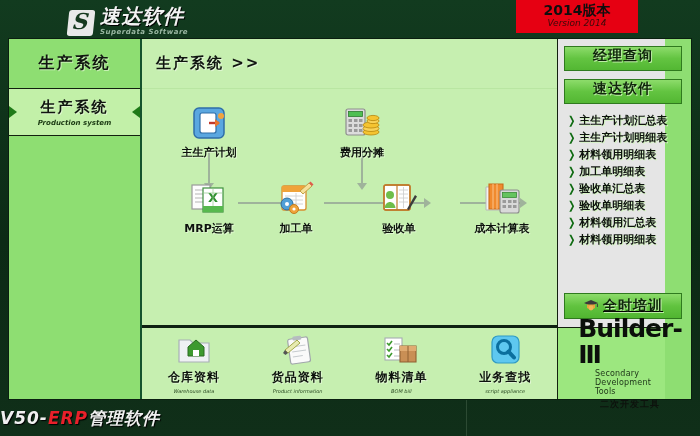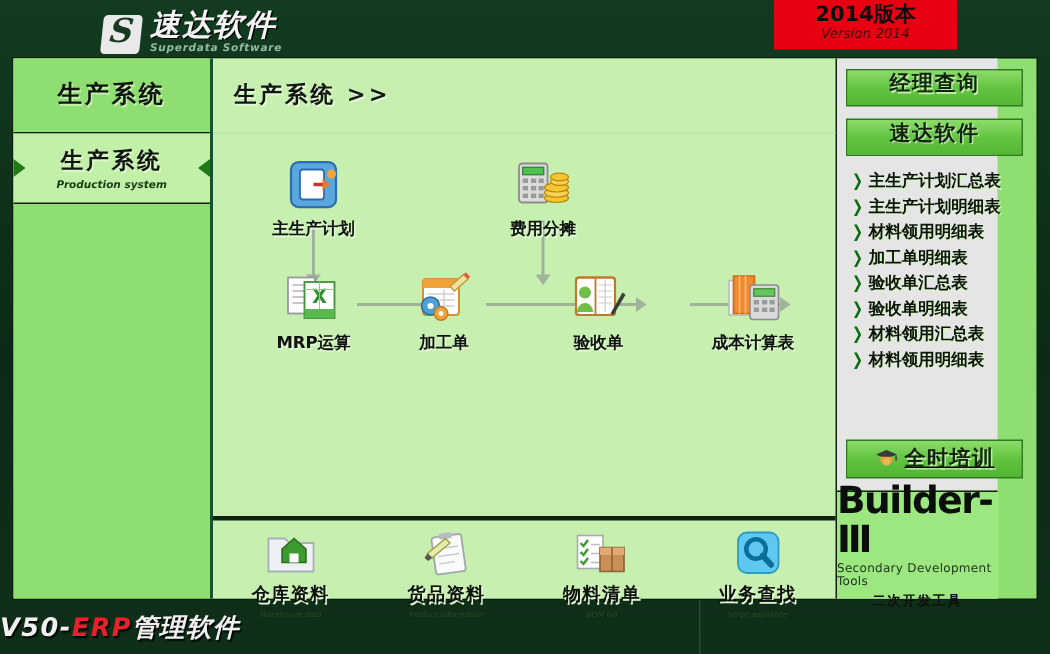--- a/index.html
+++ b/index.html
@@ -88,21 +88,21 @@
   .center-title {
     height:50px; display:flex; align-items:center; padding-left:14px;
     border-bottom:1px solid #b9e6a2;
   }
   .center-title span {
     font:bold 15px "DejaVu Sans",sans-serif; color:#101510; letter-spacing:2px;
     text-shadow:1px 1px 0 #e2f8d6;
   }
   .flow { position:relative; flex:1; }
   .bottom-strip {
-    height:55px; border-top:3px solid #0e2112; display:flex;
+    height:74px; border-top:3px solid #0e2112; display:flex;
     align-items:flex-start; justify-content:space-around; padding-top:6px;
   }
 
   
   .node { position:absolute; width:84px; text-align:center; }
   .node .lbl {
     font:bold 11px "DejaVu Sans",sans-serif; color:#0d120d; margin-top:2px;
     text-shadow:1px 1px 0 #e0f7d2; white-space:nowrap;
   }
   .ico { width:40px; height:40px; margin:0 auto; position:relative; }
@@ -161,21 +161,21 @@
     background:linear-gradient(180deg,#8ddc6b 0%,#61c33f 50%,#51b531 100%);
     border:1px solid #2f7a1e; display:flex; align-items:center;
     justify-content:center; gap:4px; cursor:pointer;
   }
   .train-btn .tt {
     font:bold 14px "DejaVu Sans",sans-serif; color:#10260c;
     text-shadow:1px 1px 0 #bdeda6; letter-spacing:1px;
   }
   .builder-box {
     border-top:1px solid #13200f; height:72px; background:#9ce77f;
-    display:flex; flex-direction:column; align-items:center; justify-content:center;
+    display:flex; flex-direction:column; align-items:center; justify-content:center;padding-left:37px;
   }
   .b-main { font:bold 25px "DejaVu Sans",sans-serif; color:#0b0f0b; line-height:26px; letter-spacing:-1px; }
   .b-sub { font:8px "DejaVu Sans",sans-serif; color:#1d3418; margin-top:1px; letter-spacing:.2px; }
   .b-cn  { font:bold 9px "DejaVu Sans",sans-serif; color:#0d120d; margin-top:2px; letter-spacing:1px; }
 
   
   .footer {
     position:absolute; left:0; bottom:0; width:700px; height:36px;
     display:flex; align-items:center; justify-content:flex-start;
   }

